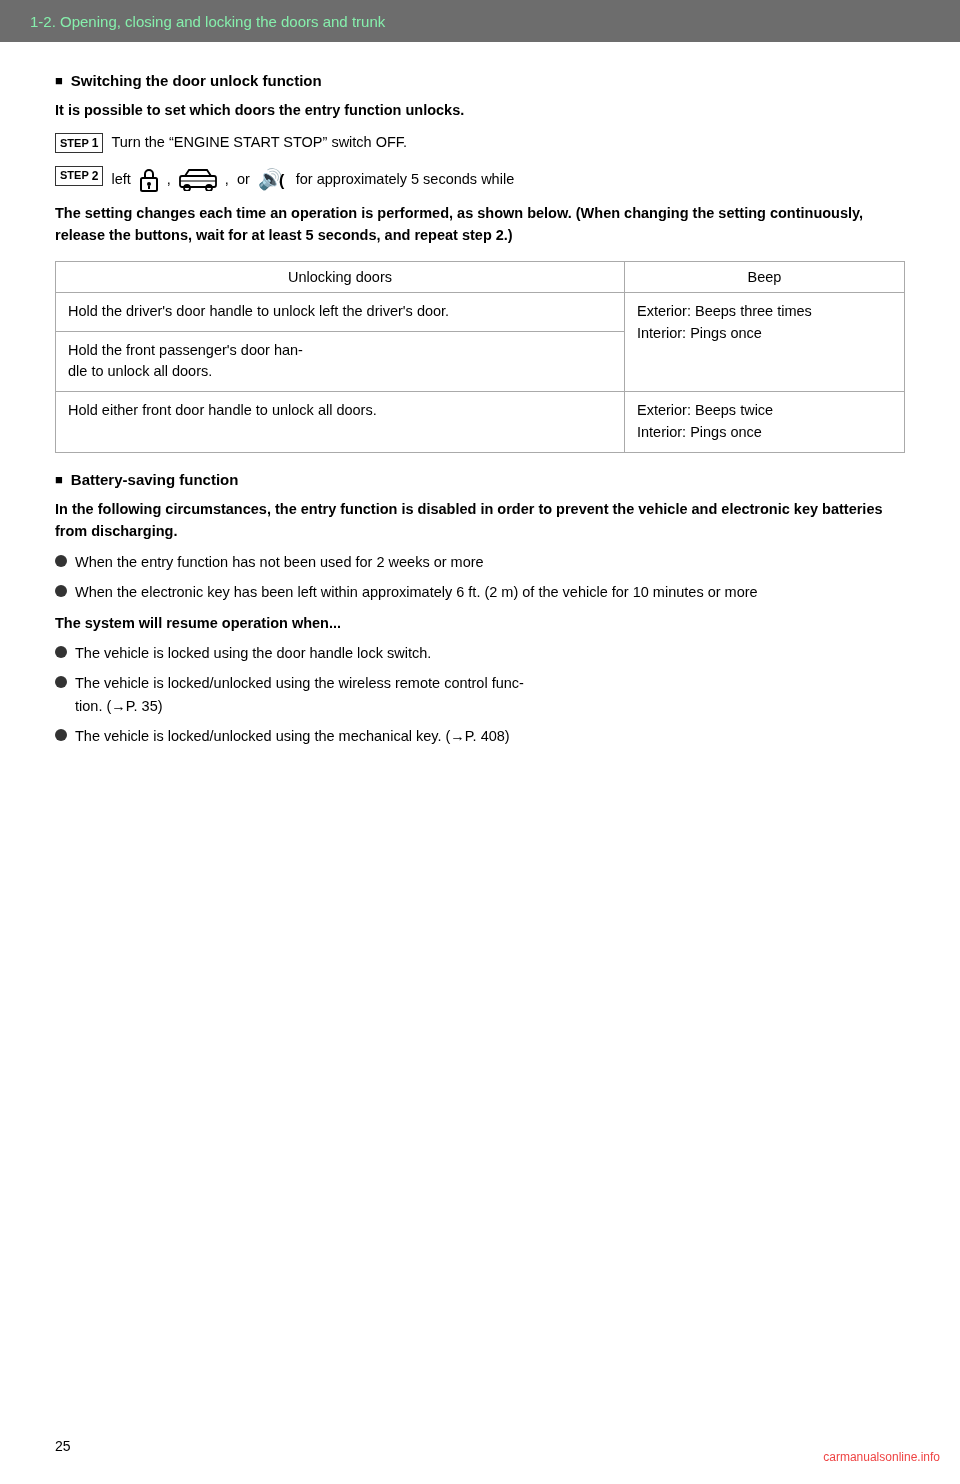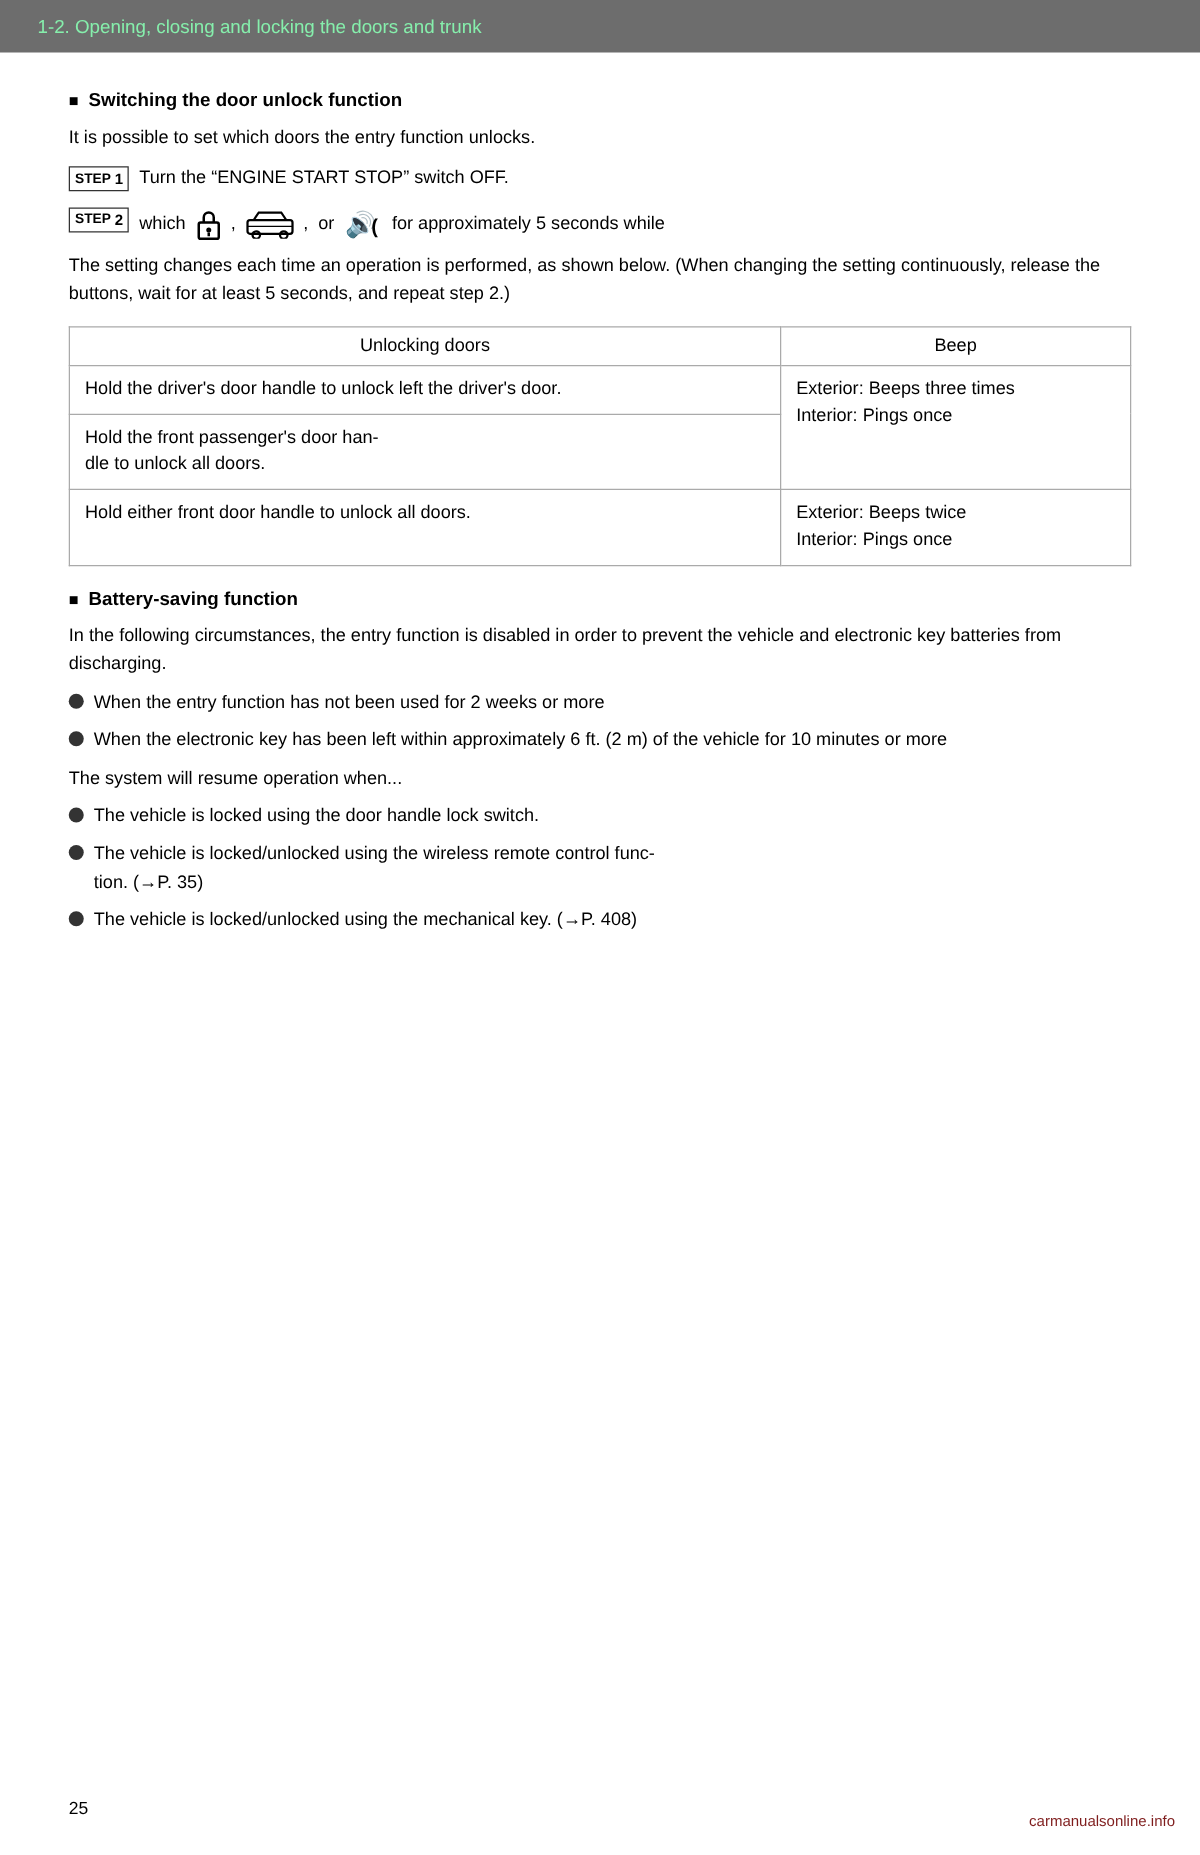--- a/index.html
+++ b/index.html
@@ -33,20 +33,21 @@
       gap: 8px;
     }
     .section-title::before {
       content: '■';
       font-size: 13px;
     }
     .body-text {
       margin-bottom: 10px;
       line-height: 1.55;
       font-size: 14.5px;
+      font-weight: bold;
     }
     .step-row {
       display: flex;
       align-items: flex-start;
       margin-bottom: 10px;
       line-height: 1.55;
     }
     .step-badge {
       display: inline-flex;
       align-items: center;
@@ -162,21 +163,21 @@
       <div class="step-content">Turn the “ENGINE START STOP” switch OFF.</div>
     </div>
 
     <div class="step-row">
       <div class="step-badge">
         <span class="step-word">STEP</span>
         <span class="step-num">2</span>
       </div>
       <div class="step-content step2-content">
         <div style="display:flex; align-items:center; flex-wrap:wrap; gap:4px; margin-top:2px; margin-left: 0px;">
-          <span>which</span>
+          <span>left</span>
 
           <span class="icon-inline">
             <svg width="22" height="26" viewBox="0 0 22 26">
               <rect x="3" y="12" width="16" height="13" rx="1.5" fill="none" stroke="#000" stroke-width="2"></rect>
               <path d="M7 12V8a4 4 0 0 1 8 0v4" fill="none" stroke="#000" stroke-width="2"></path>
               <circle cx="11" cy="18" r="2" fill="#000"></circle>
               <line x1="11" y1="20" x2="11" y2="23" stroke="#000" stroke-width="2"></line>
             </svg>
           </span>
           <span>,</span>
@@ -255,13 +256,13 @@
     <div class="bullet-item">
       <div class="bullet-dot"></div>
       <div class="bullet-text">The vehicle is locked/unlocked using the mechanical key. (→P. 408)</div>
     </div>
   </div>
 
 </div>
 
 <div style="position:absolute; bottom:30px; left:55px; font-size:14px;">25</div>
 
-<div style="position:fixed; bottom:20px; right:20px; font-size:12px; color:#7f1d1d;">carmanualsonline.info</div>
+<div style="position:fixed; bottom:20px; right:20px; font-size:12px; color:#ef4444;">carmanualsonline.info</div>
 
 </body></html>

